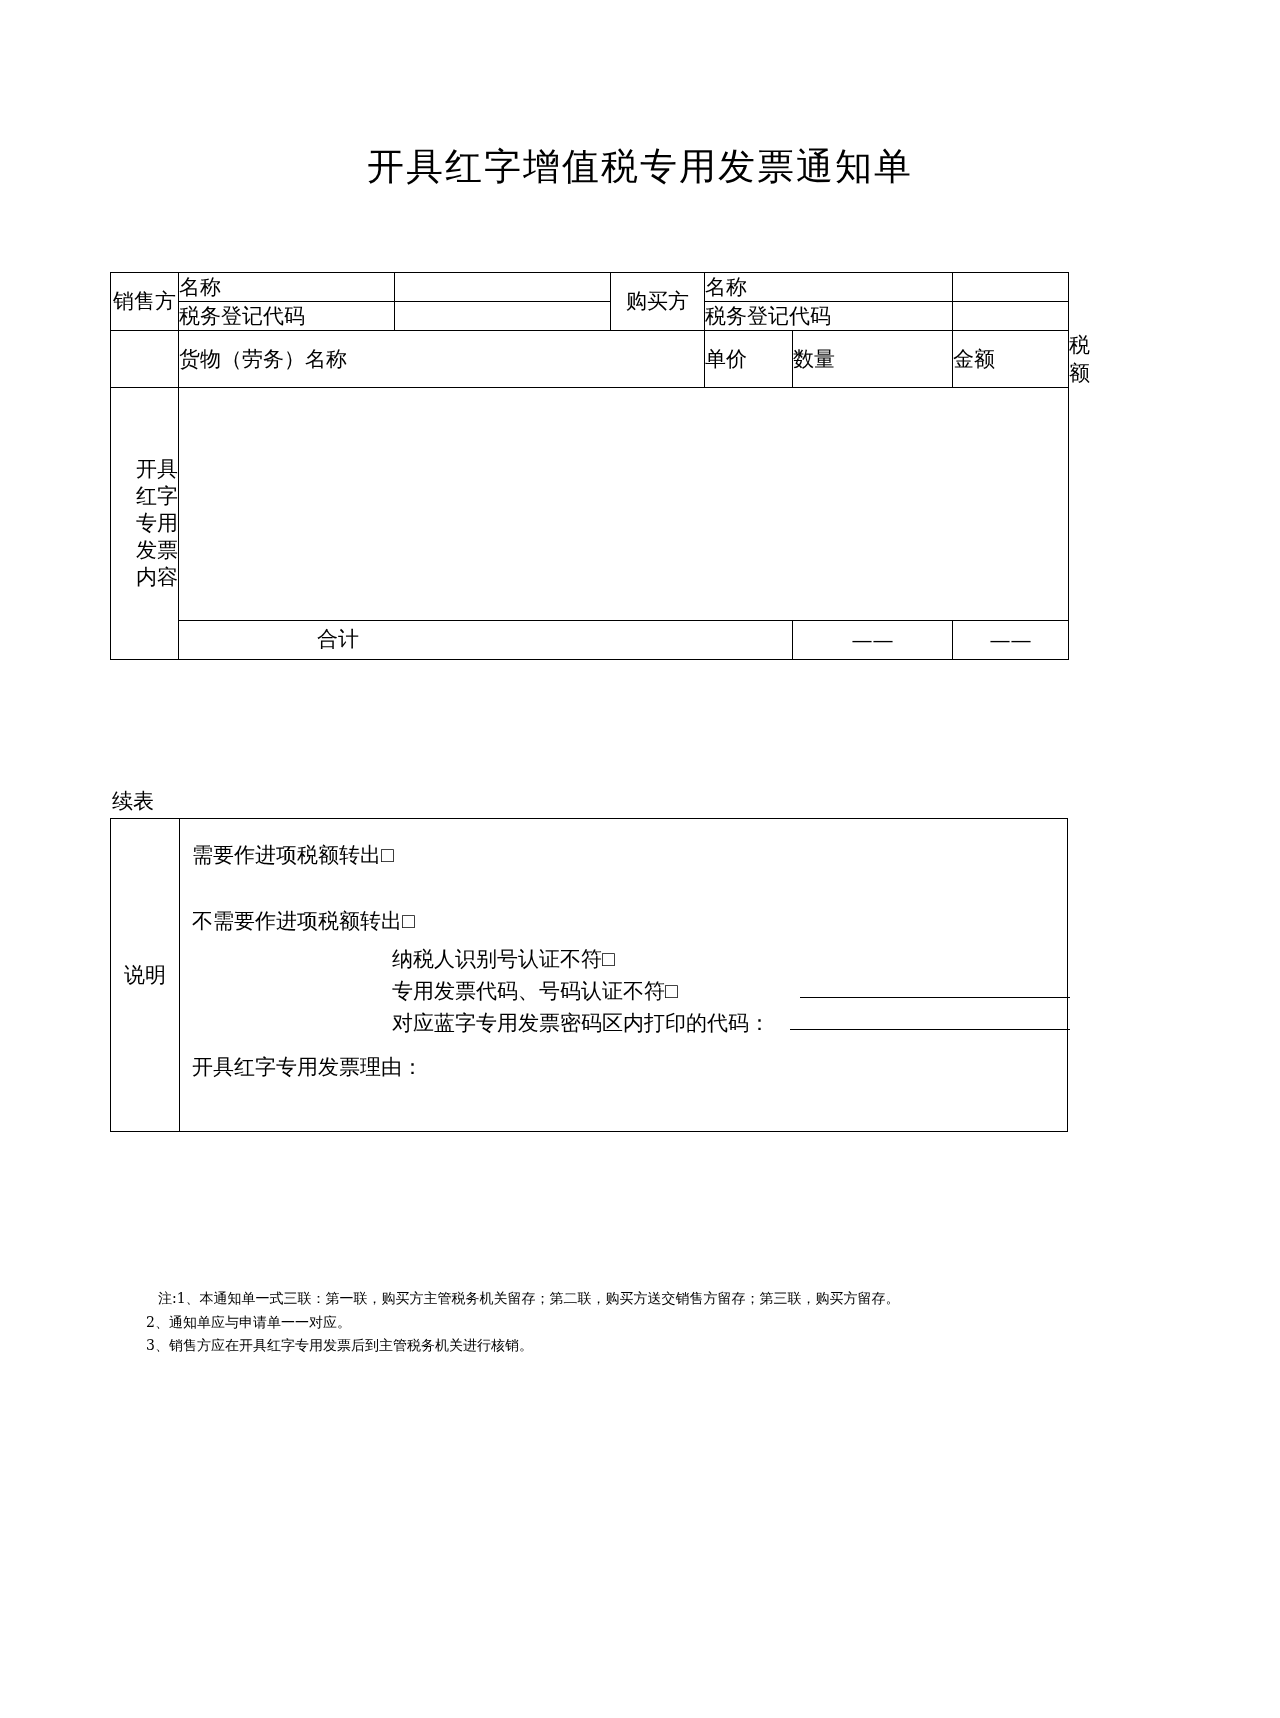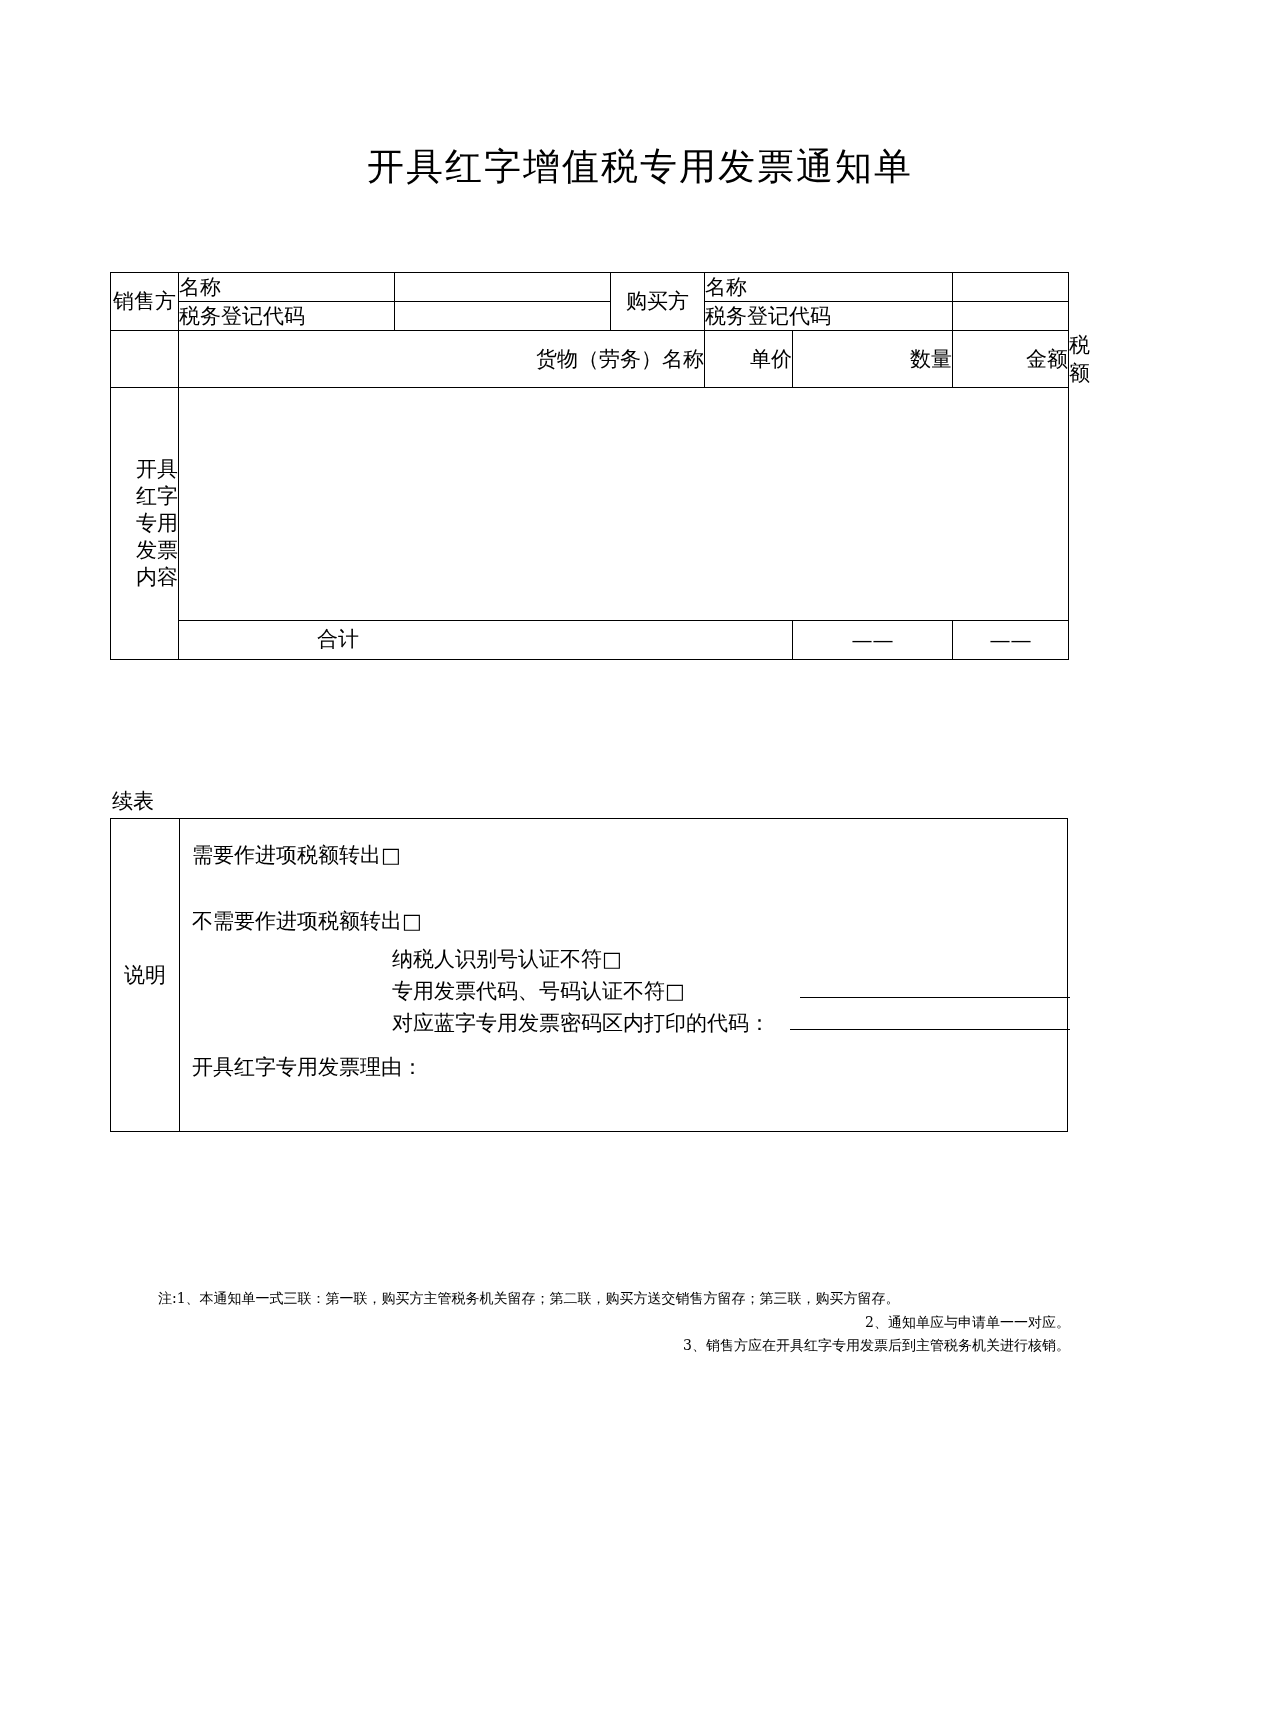--- a/index.html
+++ b/index.html
@@ -57,21 +57,21 @@
     border-collapse: collapse;
     table-layout: fixed;
     font-size: 21px;
   }
   .main-table td {
     border: 1px solid #000000;
     padding: 0;
     vertical-align: middle;
   }
   .cell-pad { padding: 4px 6px 4px 8px; }
-  .cell-center { text-align: right; }
+  .cell-center { text-align: left; }
 
   .vert-label {
     text-align: center;
     line-height: 1.18;
     font-size: 21px;
     padding: 2px;
   }
   .stack-label {
     text-align: right;
     line-height: 1.28;
@@ -124,20 +124,21 @@
   }
   .note-body {
     position: relative;
     height: 312px;
     padding: 0;
   }
   .note-body .nb {
     position: absolute;
     font-size: 21px;
     white-space: nowrap;
+    font-family: Liberation Serif, serif;
   }
   .nb-line1 { left: 12px; top: 22px; }
   .nb-line2 { left: 12px; top: 88px; }
   .nb-sub1  { left: 212px; top: 126px; }
   .nb-sub2  { left: 212px; top: 158px; }
   .nb-sub3  { left: 212px; top: 190px; }
   .nb-line3 { left: 12px; top: 234px; }
 
   .nb-rule {
     position: absolute;
@@ -170,21 +171,21 @@
   
   .footnotes {
     position: absolute;
     left: 110px;
     top: 1288px;
     width: 960px;
     font-size: 14px;
     line-height: 1.55;
   }
   .fn-1 { text-indent: 48px; }
-  .fn-2, .fn-3 { text-indent: 36px; margin-top: 2px; text-align: right; }
+  .fn-2, .fn-3 { text-indent: 36px; margin-top: 2px; }
 </style>
 </head>
 <body>
 
 <div class="page">
 
   <div class="doc-title">开具红字增值税专用发票通知单</div>
 
 
   <table class="main-table">

